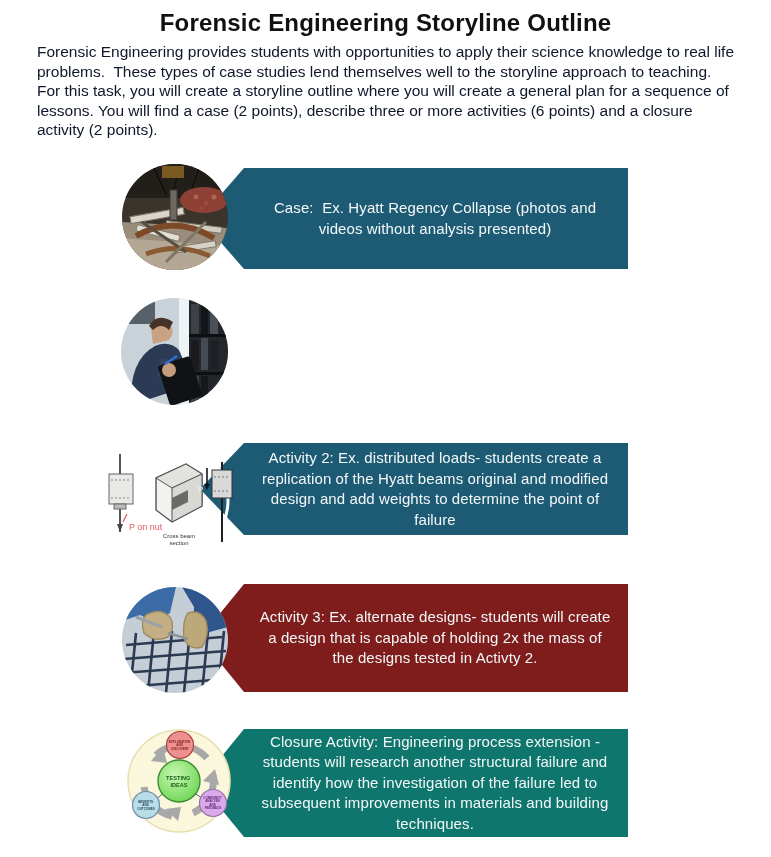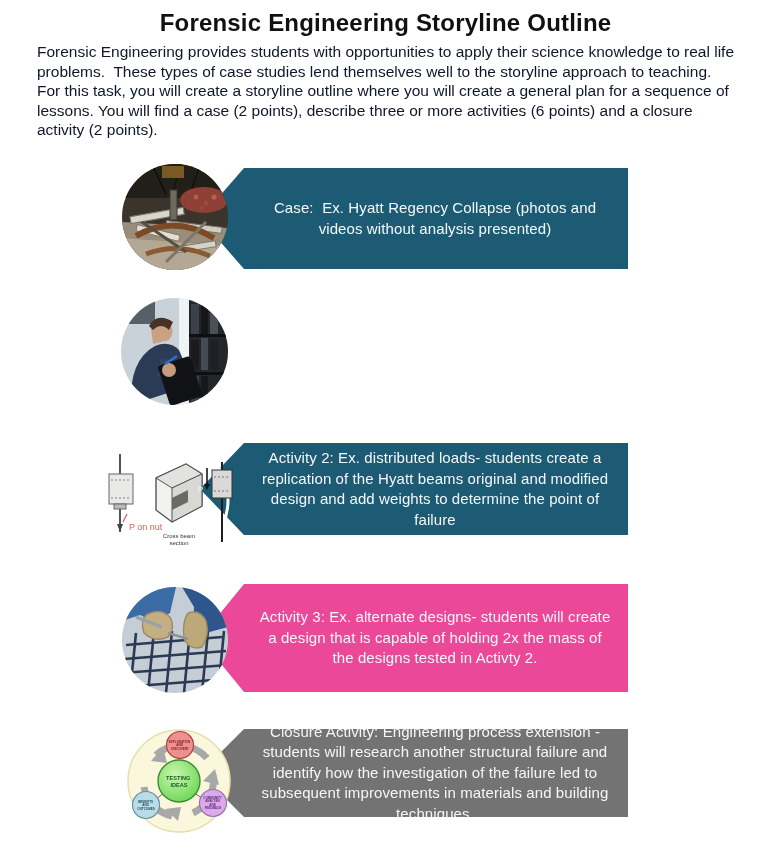--- a/index.html
+++ b/index.html
@@ -134,21 +134,21 @@
       <line x1="124" y1="22" x2="124" y2="102" stroke="#1b2126" stroke-width="2"></line>
       <rect x="114" y="30" width="20" height="28" fill="#d9d9d9" stroke="#333" stroke-width="1"></rect>
       <line x1="116" y1="37" x2="132" y2="37" stroke="#777" stroke-width="1" stroke-dasharray="2 2"></line>
       <line x1="116" y1="51" x2="132" y2="51" stroke="#777" stroke-width="1" stroke-dasharray="2 2"></line>
       <line x1="109" y1="28" x2="109" y2="46" stroke="#10171c" stroke-width="1.6"></line>
       <path d="M109,50 l-3,-6 h6 z" fill="#10171c"></path>
       <text x="100" y="52" font-size="8" fill="#f2f6f7">P</text>
     </g>
   </svg>
 
-  <div class="banner" style="top: 584px; height: 108px; background-color: #ec4899;">
+  <div class="banner" style="top: 584px; height: 108px; background-color: #7f1d1d;">
     <span class="banner-text">Activity 3: Ex. alternate designs- students will create a design that is capable of holding 2x the mass of the designs tested in Activty 2.</span>
   </div>
   <svg class="photo" style="top:587px;left:122px;" width="106" height="106" viewBox="0 0 106 106">
     <defs>
         <clipPath id="clip4">
           <circle cx="53" cy="53" r="53"></circle>
         </clipPath>
       </defs>
     <g clip-path="url(#clip4)">
       <rect width="106" height="106" fill="#c5ced6"></rect>
@@ -166,21 +166,21 @@
       </g>
       <path d="M0,0 h54 l-6,26 q-16,10 -30,2 L0,34 z" fill="#3c6ca6"></path>
       <path d="M60,0 h46 v40 l-22,6 q-14,-10 -12,-26 z" fill="#2f568c"></path>
       <path d="M24,28 q14,-8 24,2 q6,10 -2,20 q-14,6 -24,-4 q-4,-12 2,-18" fill="#c4ae84" stroke="#9d8a61" stroke-width="1.4"></path>
       <path d="M66,26 q12,-4 18,8 q4,14 -4,26 q-12,4 -18,-8 q-2,-18 4,-26" fill="#bca878" stroke="#9d8a61" stroke-width="1.4"></path>
       <line x1="14" y1="30" x2="40" y2="40" stroke="#9aa2a8" stroke-width="3"></line>
       <line x1="46" y1="46" x2="66" y2="52" stroke="#8d9399" stroke-width="2.4"></line>
     </g>
   </svg>
 
-  <div class="banner" style="top: 729px; height: 88px; background-color: #737373;">
+  <div class="banner" style="top: 729px; height: 108px; background-color: #0f766e;">
     <span class="banner-text">Closure Activity: Engineering process extension - students will research another structural failure and identify how the investigation of the failure led to subsequent improvements in materials and building techniques.</span>
   </div>
   <svg class="photo" style="top:729px;left:127px;" width="104" height="104" viewBox="0 0 104 104">
     <defs>
       <radialGradient id="ggreen" cx="40%" cy="35%" r="75%">
         <stop offset="0%" stop-color="#c8f7b0"></stop>
           <stop offset="100%" stop-color="#66d44e"></stop>
       </radialGradient>
     </defs>
     <circle cx="52" cy="52" r="51" fill="#faf7dd" stroke="#e6dfae" stroke-width="1.5"></circle>

